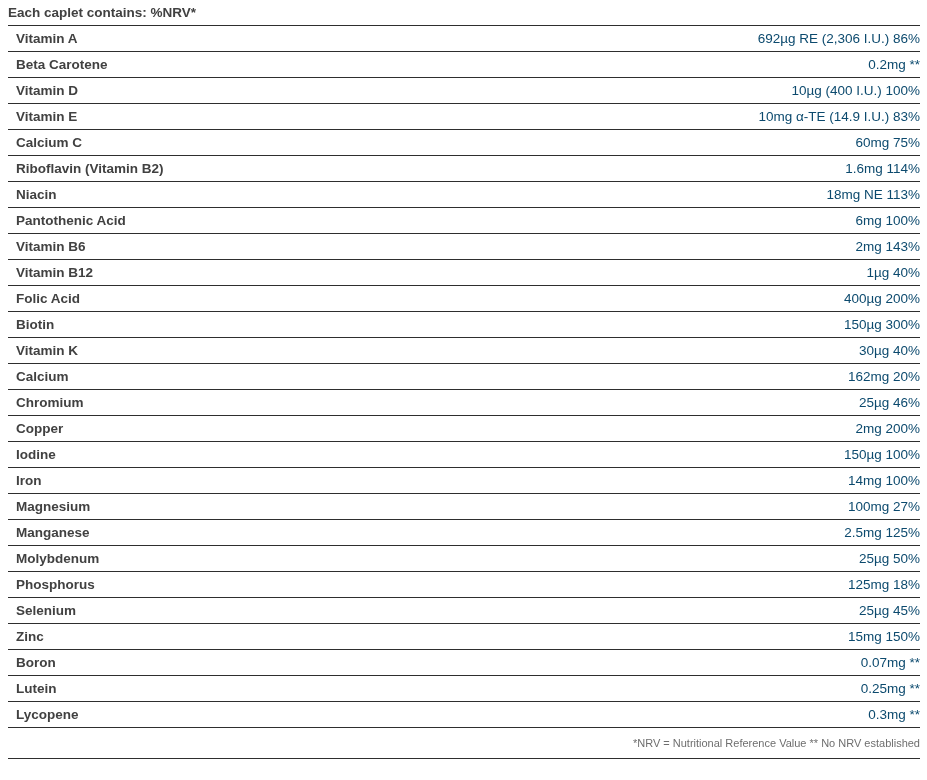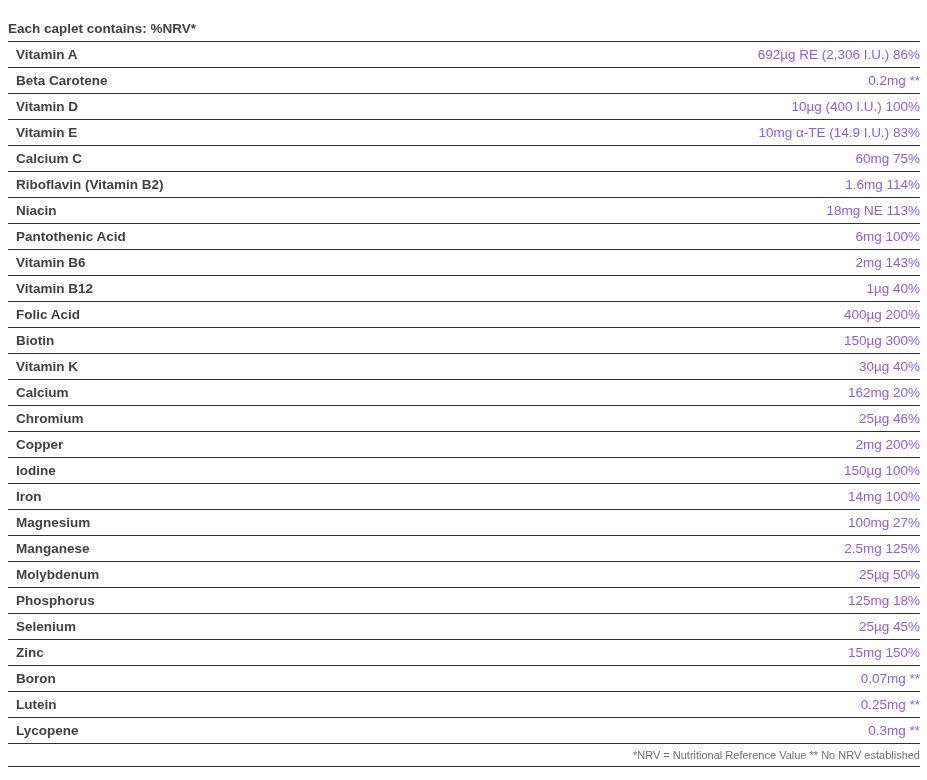--- a/index.html
+++ b/index.html
@@ -4,21 +4,21 @@
 <style>
   * { margin: 0; padding: 0; box-sizing: border-box; }
   html, body {
     background: #ffffff;
     font-family: "Liberation Sans", sans-serif;
   }
   .sheet {
     width: 927px;
     height: 780px;
     background: #ffffff;
-    padding: 16px 7px 0 8px;
+    padding: 0 7px 0 8px;
     color: #414141;
   }
   .header-row {
     height: 25px;
     display: flex;
     align-items: center;
     font-size: 13.5px;
     font-weight: bold;
     color: #414141;
   }
@@ -31,25 +31,25 @@
     font-size: 13.5px;
   }
   .nutrient-name {
     font-weight: bold;
     color: #414141;
     white-space: nowrap;
     margin-left: 8px;
   }
   .nutrient-value {
     font-weight: normal;
-    color: #8b5cf6;
+    color: #0c4a6e;
     white-space: nowrap;
   }
   .footer-row {
-    height: 24px;
+    height: 32px;
     border-top: 1px solid #2e2e2e;
     border-bottom: 1px solid #2e2e2e;
     display: flex;
     align-items: center;
     justify-content: flex-end;
     font-size: 11px;
     color: #6e6e6e;
     text-align: center;
   }
 </style>

